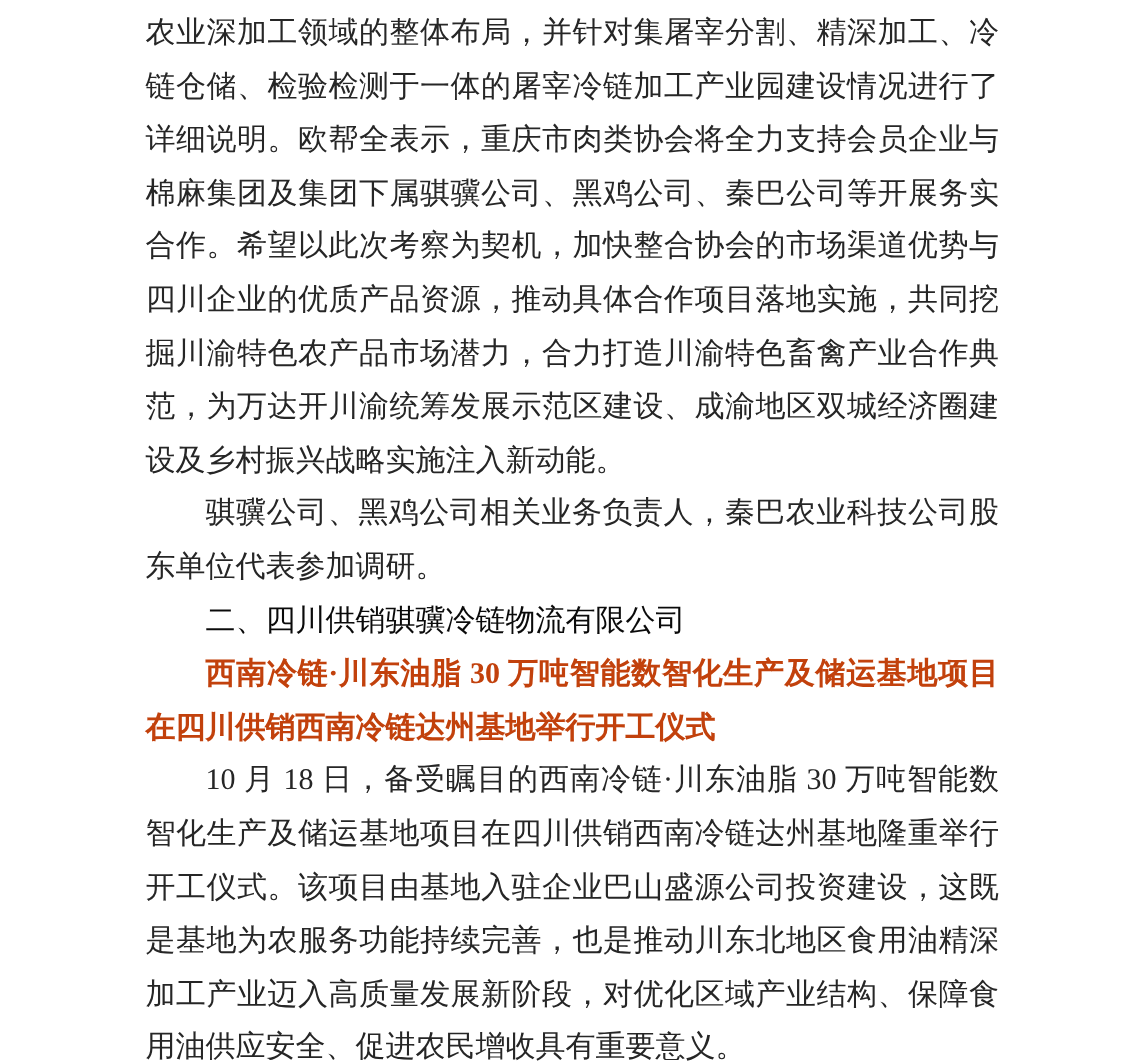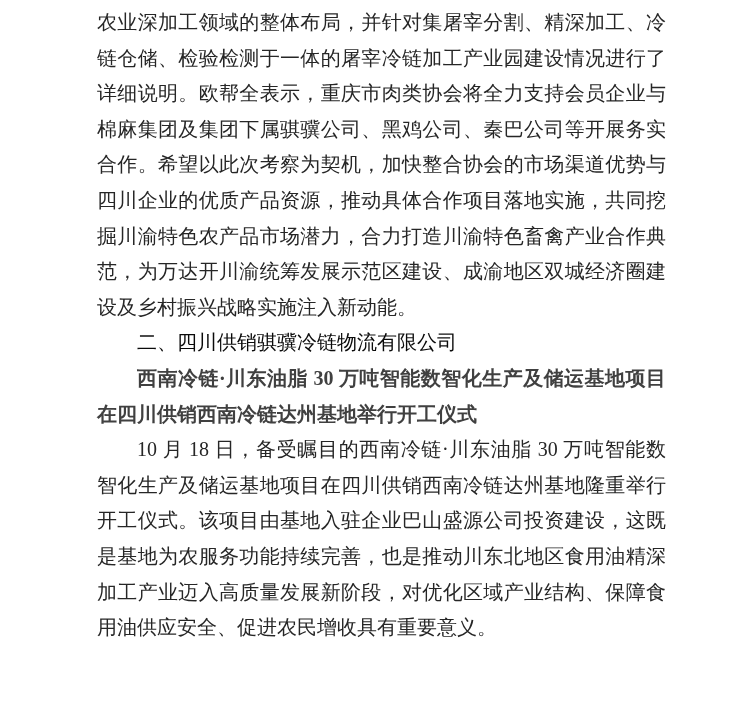--- a/index.html
+++ b/index.html
@@ -35,24 +35,25 @@
   .page p.continuation {
     text-indent: 0;
   }
   .section-heading {
     font-family: "Liberation Sans", "DejaVu Sans", sans-serif;
     font-weight: 400;
     color: #0a0a0a;
   }
   .subheading {
     font-weight: 700;
-    color: #404040;
+    color: #c2410c;
   }
 </style>
 </head>
 <body>
 
 <div class="page">
   <p class="continuation">农业深加工领域的整体布局，并针对集屠宰分割、精深加工、冷链仓储、检验检测于一体的屠宰冷链加工产业园建设情况进行了详细说明。欧帮全表示，重庆市肉类协会将全力支持会员企业与棉麻集团及集团下属骐骥公司、黑鸡公司、秦巴公司等开展务实合作。希望以此次考察为契机，加快整合协会的市场渠道优势与四川企业的优质产品资源，推动具体合作项目落地实施，共同挖掘川渝特色农产品市场潜力，合力打造川渝特色畜禽产业合作典范，为万达开川渝统筹发展示范区建设、成渝地区双城经济圈建设及乡村振兴战略实施注入新动能。</p>
+  <p>骐骥公司、黑鸡公司相关业务负责人，秦巴农业科技公司股东单位代表参加调研。</p>
   <p class="section-heading">二、四川供销骐骥冷链物流有限公司</p>
   <p class="subheading">西南冷链·川东油脂 30 万吨智能数智化生产及储运基地项目在四川供销西南冷链达州基地举行开工仪式</p>
   <p>10 月 18 日，备受瞩目的西南冷链·川东油脂 30 万吨智能数智化生产及储运基地项目在四川供销西南冷链达州基地隆重举行开工仪式。该项目由基地入驻企业巴山盛源公司投资建设，这既是基地为农服务功能持续完善，也是推动川东北地区食用油精深加工产业迈入高质量发展新阶段，对优化区域产业结构、保障食用油供应安全、促进农民增收具有重要意义。</p>
 </div>
 
 </body></html>

